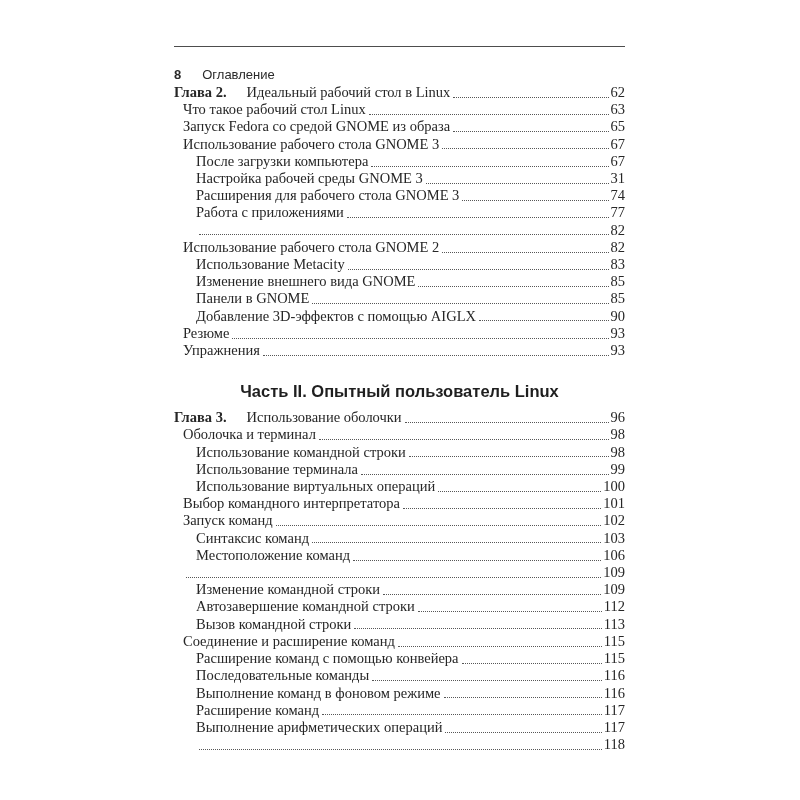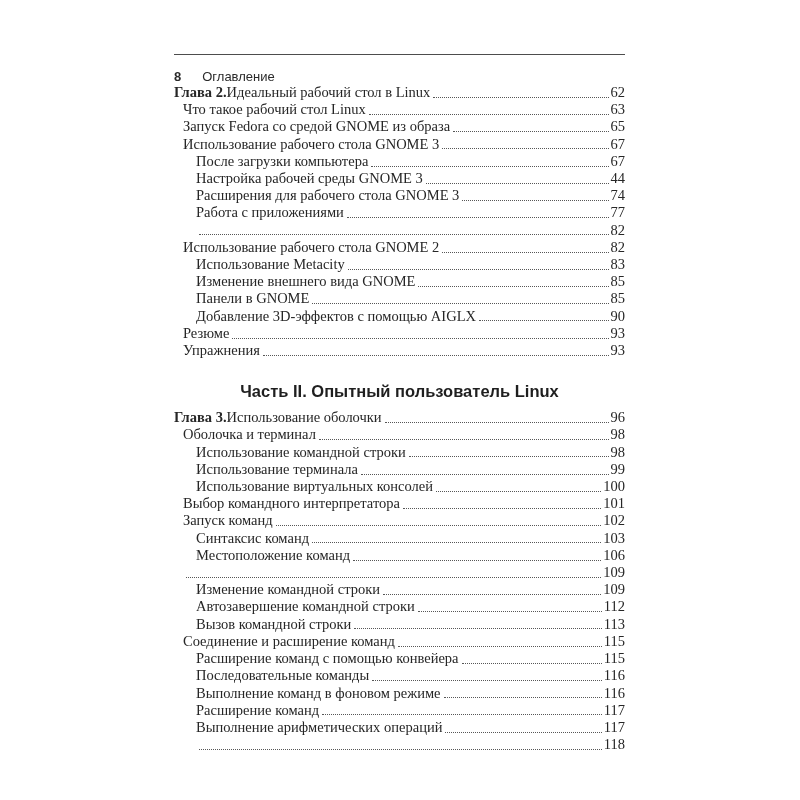--- a/index.html
+++ b/index.html
@@ -9,44 +9,43 @@
     font-family:"Liberation Serif", serif;
     color:#262626;
     position:relative;
     overflow:hidden;
   }
   .pagehead {
     position:absolute;
     left:174px; top:46px;
     width:451px;
     border-top:1px solid #4d4d4d;
-    padding-top:14px;
+    padding-top:20px;
     font-family:"Liberation Sans", sans-serif;
     font-size:13px;
     color:#2a2a2a;
-    margin-top:8px;
   }
   .pnum { font-weight:700; }
   .ptitle { margin-left:21px; }
 
   .toc {
     position:absolute;
     left:174px; top:84px;
     width:451px;
   }
   .row {
     display:flex;
     align-items:baseline;
     line-height:17.2px;
     font-size:14.5px;
     white-space:nowrap;
   }
   .row.lvl1 { padding-left:9px; }
   .row.lvl2 { padding-left:22px; }
-  .prefix { font-weight:700; margin-right:0; }
+  .prefix { font-weight:700; margin-right:20px; }
   .title { }
   .leader {
     flex:1;
     min-width:10px;
     border-bottom:1.5px dotted #575757;
     margin:0 2px 3.5px 3px;
     align-self:flex-end;
     height:0;
   }
   .pg { text-align:center; }
@@ -96,21 +95,21 @@
     <div class="row lvl2">
 
     <span class="title">После загрузки компьютера</span>
     <span class="leader"></span>
     <span class="pg">67</span>
   </div>
     <div class="row lvl2">
 
     <span class="title">Настройка рабочей среды GNOME 3</span>
     <span class="leader"></span>
-    <span class="pg">44</span>
+    <span class="pg">31</span>
   </div>
     <div class="row lvl2">
 
     <span class="title">Расширения для рабочего стола GNOME 3</span>
     <span class="leader"></span>
     <span class="pg">74</span>
   </div>
     <div class="row lvl2">
 
     <span class="title">Работа с приложениями</span>
@@ -184,21 +183,21 @@
     <span class="pg">98</span>
   </div>
     <div class="row lvl2">
 
     <span class="title">Использование терминала</span>
     <span class="leader"></span>
     <span class="pg">99</span>
   </div>
     <div class="row lvl2">
 
-    <span class="title">Использование виртуальных консолей</span>
+    <span class="title">Использование виртуальных операций</span>
     <span class="leader"></span>
     <span class="pg">100</span>
   </div>
     <div class="row lvl1">
 
     <span class="title">Выбор командного интерпретатора</span>
     <span class="leader"></span>
     <span class="pg">101</span>
   </div>
     <div class="row lvl1">

